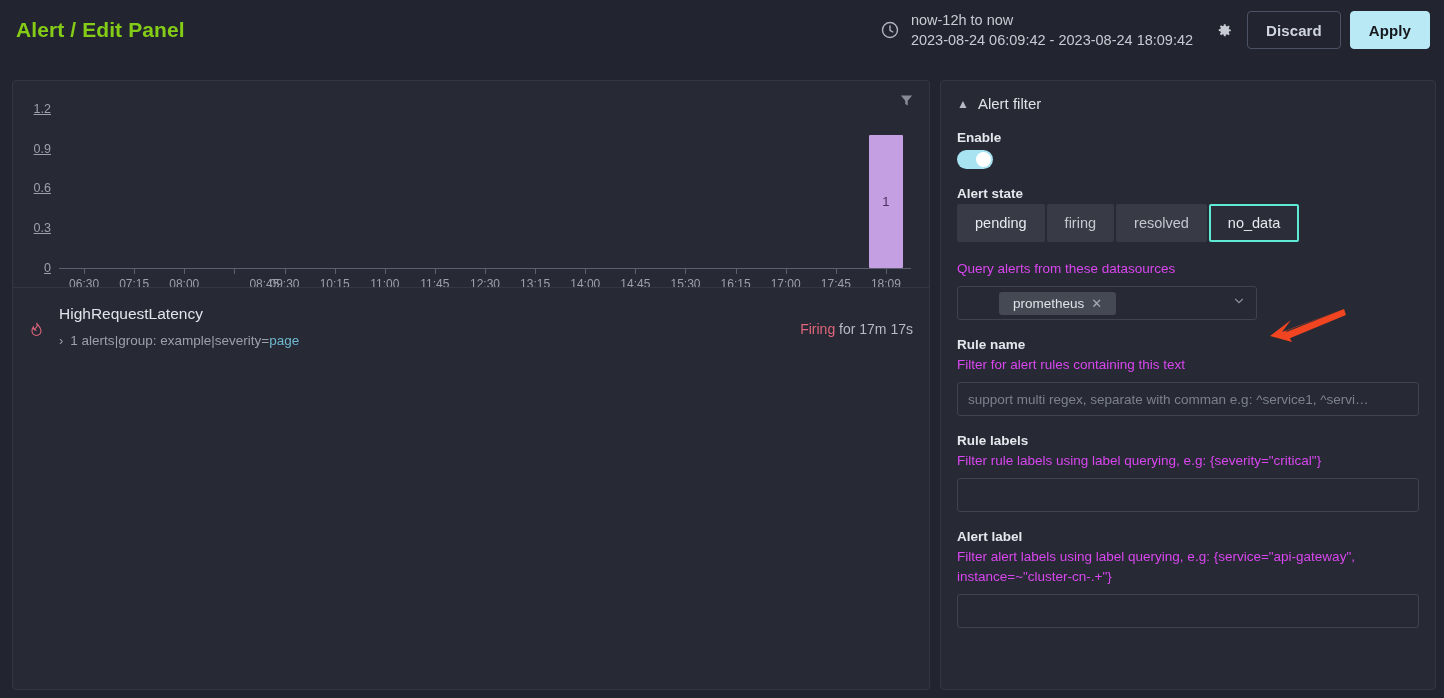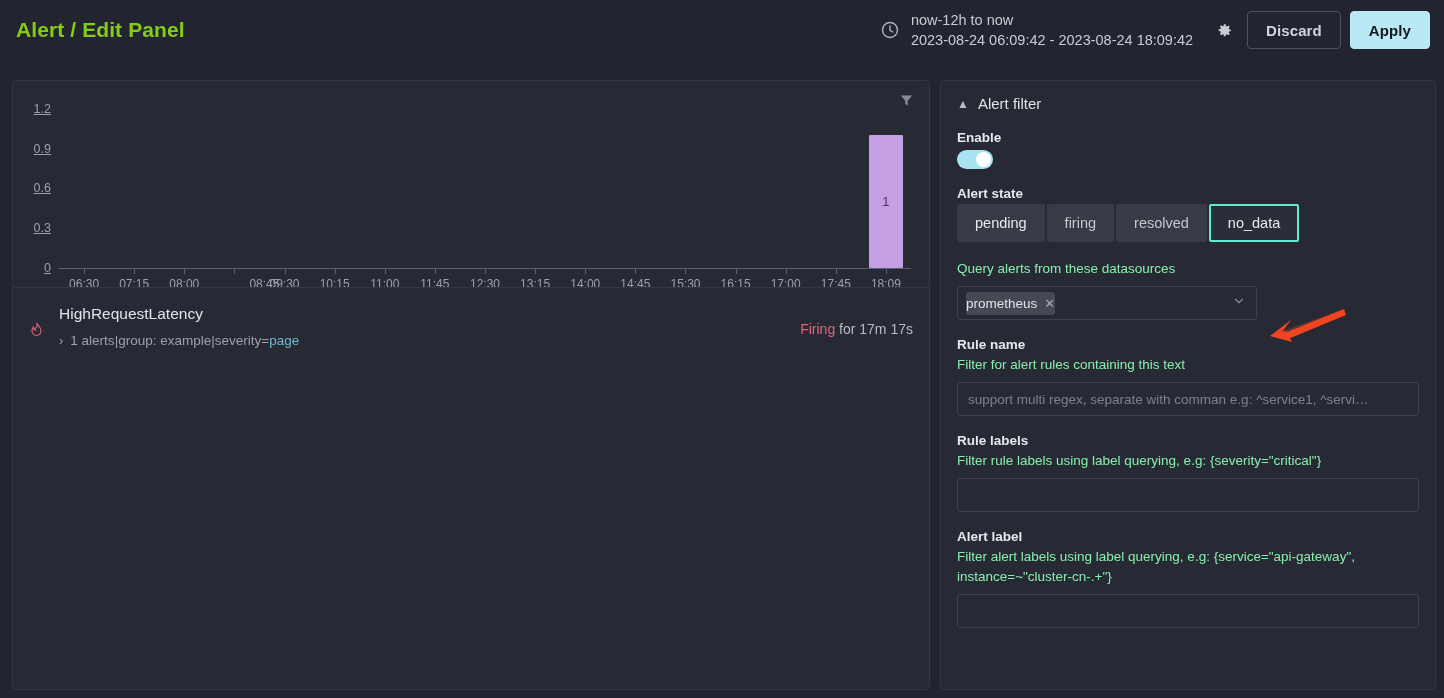--- a/index.html
+++ b/index.html
@@ -96,21 +96,21 @@
   .right-panel {
     position: absolute; left: 940px; top: 80px; width: 496px; height: 610px;
     background: #272a35; border: 1px solid #343741; border-radius: 4px;
     padding: 14px 16px 0 16px; overflow: hidden;
   }
   .section-head { display: flex; align-items: center; gap: 9px; margin-bottom: 18px; cursor: pointer; }
   .chev-up { color: #b6bac2; font-size: 12px; line-height: 1; }
   .section-title { font-size: 15px; color: #dfe2e7; }
   .field { margin-bottom: 17px; }
   .field-label { font-size: 13.5px; font-weight: bold; color: #e4e7ec; margin-bottom: 3px; }
-  .field-desc { font-size: 13.5px; color: #86efac; line-height: 1.42; margin-bottom: 8px; }
+  .field-desc { font-size: 13.5px; color: #d946ef; line-height: 1.42; margin-bottom: 8px; }
 
   .toggle {
     width: 36px; height: 19px; border-radius: 10px; background: #a8e3f2;
     position: relative; cursor: pointer; margin-top: 5px;
   }
   .toggle .knob {
     position: absolute; right: 2px; top: 2px; width: 15px; height: 15px;
     border-radius: 50%; background: #ffffff;
   }
 
@@ -123,21 +123,21 @@
   .radio-btn.dim { color: #c3c7ce; }
   .radio-btn.off { background: #2b2e39; border: 2px solid #5eead4; color: #e6e9ee; }
 
   .select-box {
     position: relative; height: 34px; border: 1px solid #3f434f; border-radius: 3px;
     background: transparent; display: flex; align-items: center; padding: 0 8px;
     width: 300px; cursor: pointer;
   }
   .chip {
     display: inline-flex; align-items: center; gap: 7px; height: 23px;
-    background: #454954; border-radius: 3px; padding: 0 0; font-size: 13.5px; color: #dfe2e7;
+    background: #454954; border-radius: 3px; padding: 0 14px; font-size: 13.5px; color: #dfe2e7; margin-left: 33px;
   }
   .chip-x { color: #a7acb5; font-size: 13px; cursor: pointer; line-height: 1; }
   .sel-chev { position: absolute; right: 10px; top: 50%; transform: translateY(-50%); }
 
   .text-input {
     width: 100%; height: 34px; border: 1px solid #3f434f; border-radius: 3px;
     background: transparent; color: #d8d9da; font-size: 13.5px; padding: 0 10px;
     font-family: "Liberation Sans", sans-serif;
   }
   .text-input::placeholder { color: #7b818d; }

